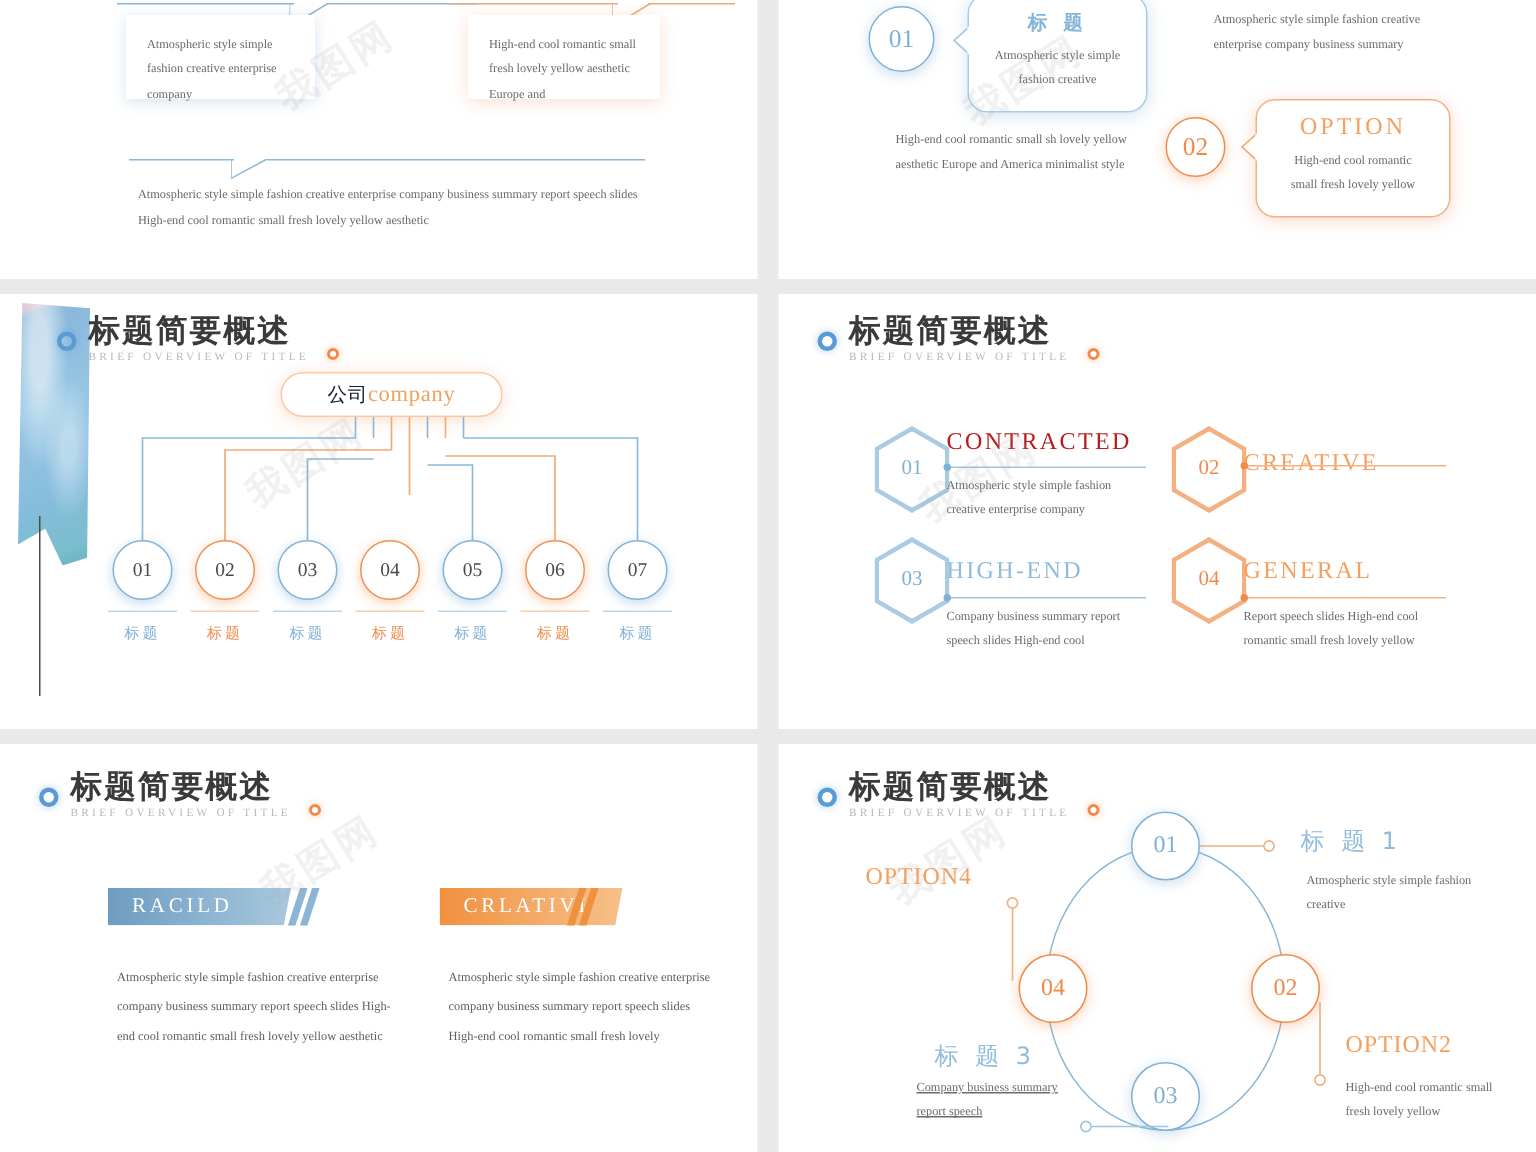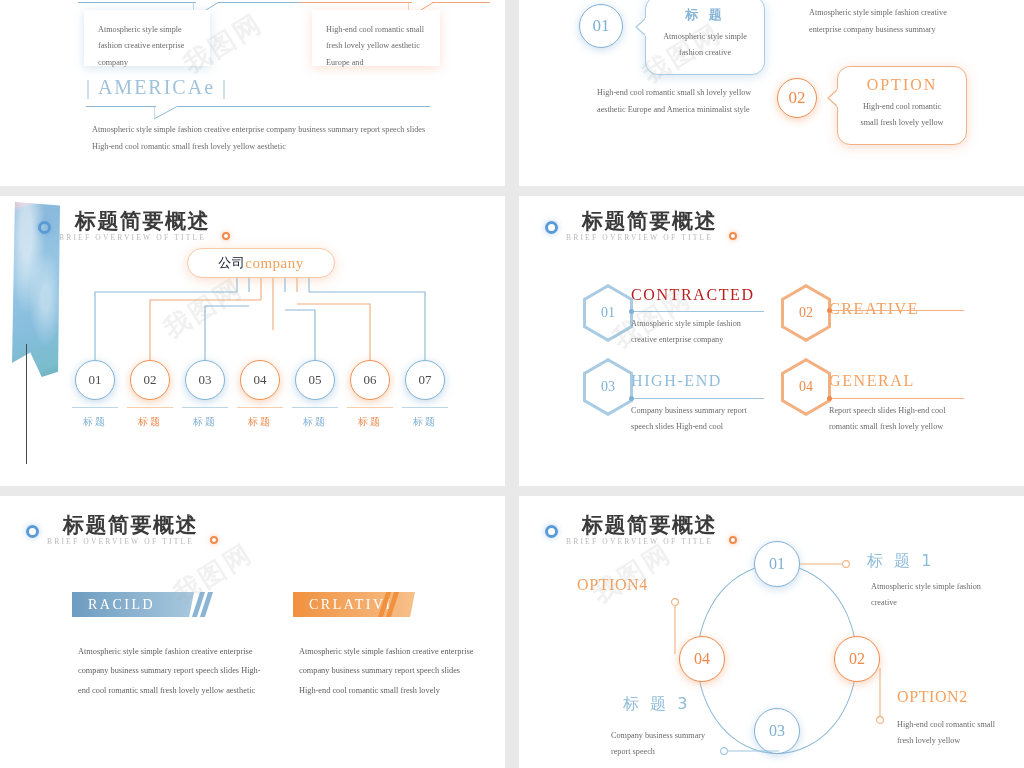--- a/index.html
+++ b/index.html
@@ -30,21 +30,21 @@
   
   .heading { position: absolute; display: flex; align-items: flex-start; }
   .head-dot {
     width: 13px; height: 13px; border-radius: 50%;
     border: 3.5px solid #5b9bd5; margin-top: 11px; margin-right: 8px;
     box-shadow: 0 0 6px rgba(91,155,213,.45);
   }
   .head-txt { position: relative; }
   .head-cn {
     font-size: 21px; color: #3a3a3a; letter-spacing: 1.5px;
-    font-family: Liberation Sans, sans-serif; font-weight: 600; line-height: 1.05; padding-left: 16px;
+    font-family: Liberation Sans, sans-serif; font-weight: 600; line-height: 1.05;
   }
   .head-en {
     font-size: 7.5px; color: #b9b9b9; letter-spacing: 2.2px;
     font-family: "Liberation Serif", serif; margin-top: 1px;
   }
   .head-dot2 {
     width: 8px; height: 8px; border-radius: 50%;
     border: 2.2px solid #f08a4b; position: absolute; right: -20px; bottom: 2px;
     box-shadow: 0 0 5px rgba(240,138,75,.5);
   }
@@ -168,21 +168,20 @@
     </svg>
     <div class="bub blue" style="left:84px;top:14px;width:126px;height:56px;">Atmospheric style simple fashion creative enterprise company</div>
 
     <div class="toprail orange" style="left:300px;top:6px;width:112px;"></div>
     <div class="toprail orange" style="left:432px;top:6px;width:58px;"></div>
     <svg width="34" height="18" style="position:absolute;left:408px;top:6px;">
       <path d="M0,0 L0,16 L26,0" fill="none" stroke="#f0a878" stroke-width="1"></path>
     </svg>
     <div class="bub orange" style="left:312px;top:14px;width:128px;height:56px;">High-end cool romantic small fresh lovely yellow aesthetic Europe and</div>
 
-    <div class="big-title" style="left:86px;top:80px;">| AMERICAe |</div>
     <div class="toprail blue" style="left:86px;top:110px;width:70px;"></div>
     <svg width="34" height="14" style="position:absolute;left:154px;top:110px;">
       <path d="M0,0 L0,13 L24,0" fill="none" stroke="#8bb8d8" stroke-width="1"></path>
     </svg>
     <div class="toprail blue" style="left:178px;top:110px;width:252px;"></div>
 
     <div class="para" style="left:92px;top:125px;width:348px;">Atmospheric style simple fashion creative enterprise company business summary report speech slides High-end cool romantic small fresh lovely yellow aesthetic</div>
     <div class="wm" style="left:180px;top:30px;">我图网</div>
   </div>
 
@@ -384,21 +383,21 @@
       <circle cx="6" cy="52" r="3.4" fill="#fff" stroke="#efb07c" stroke-width="1.1"></circle>
     </svg>
     <div class="opt-title" style="left:378px;top:192px;color:#f5a05e;">OPTION2</div>
     <div class="mini" style="left:378px;top:221px;width:112px;">High-end cool romantic small fresh lovely yellow</div>
 
     <svg width="90" height="14" style="position:absolute;left:190px;top:248px;">
       <circle cx="15" cy="7" r="3.4" fill="#fff" stroke="#9dc5e0" stroke-width="1.1"></circle>
       <line x1="19" y1="7" x2="70" y2="7" stroke="#9dc5e0" stroke-width="1.1"></line>
     </svg>
     <div class="cn-title" style="left:104px;top:198px;color:#8fbcdb;">标 题 3</div>
-    <div class="mini" style="left:92px;top:232px;width:100px;">Company business summary report speech</div>
+    <div class="mini" style="left:92px;top:221px;width:100px;text-decoration:underline;">Company business summary report speech</div>
 
     <svg width="14" height="62" style="position:absolute;left:150px;top:100px;">
       <circle cx="6" cy="6" r="3.4" fill="#fff" stroke="#efb07c" stroke-width="1.1"></circle>
       <line x1="6" y1="10" x2="6" y2="58" stroke="#efb07c" stroke-width="1.1"></line>
     </svg>
     <div class="opt-title" style="left:58px;top:80px;color:#f5a05e;">OPTION4</div>
 
     <div class="wm" style="left:70px;top:60px;">我图网</div>
   </div>
 

